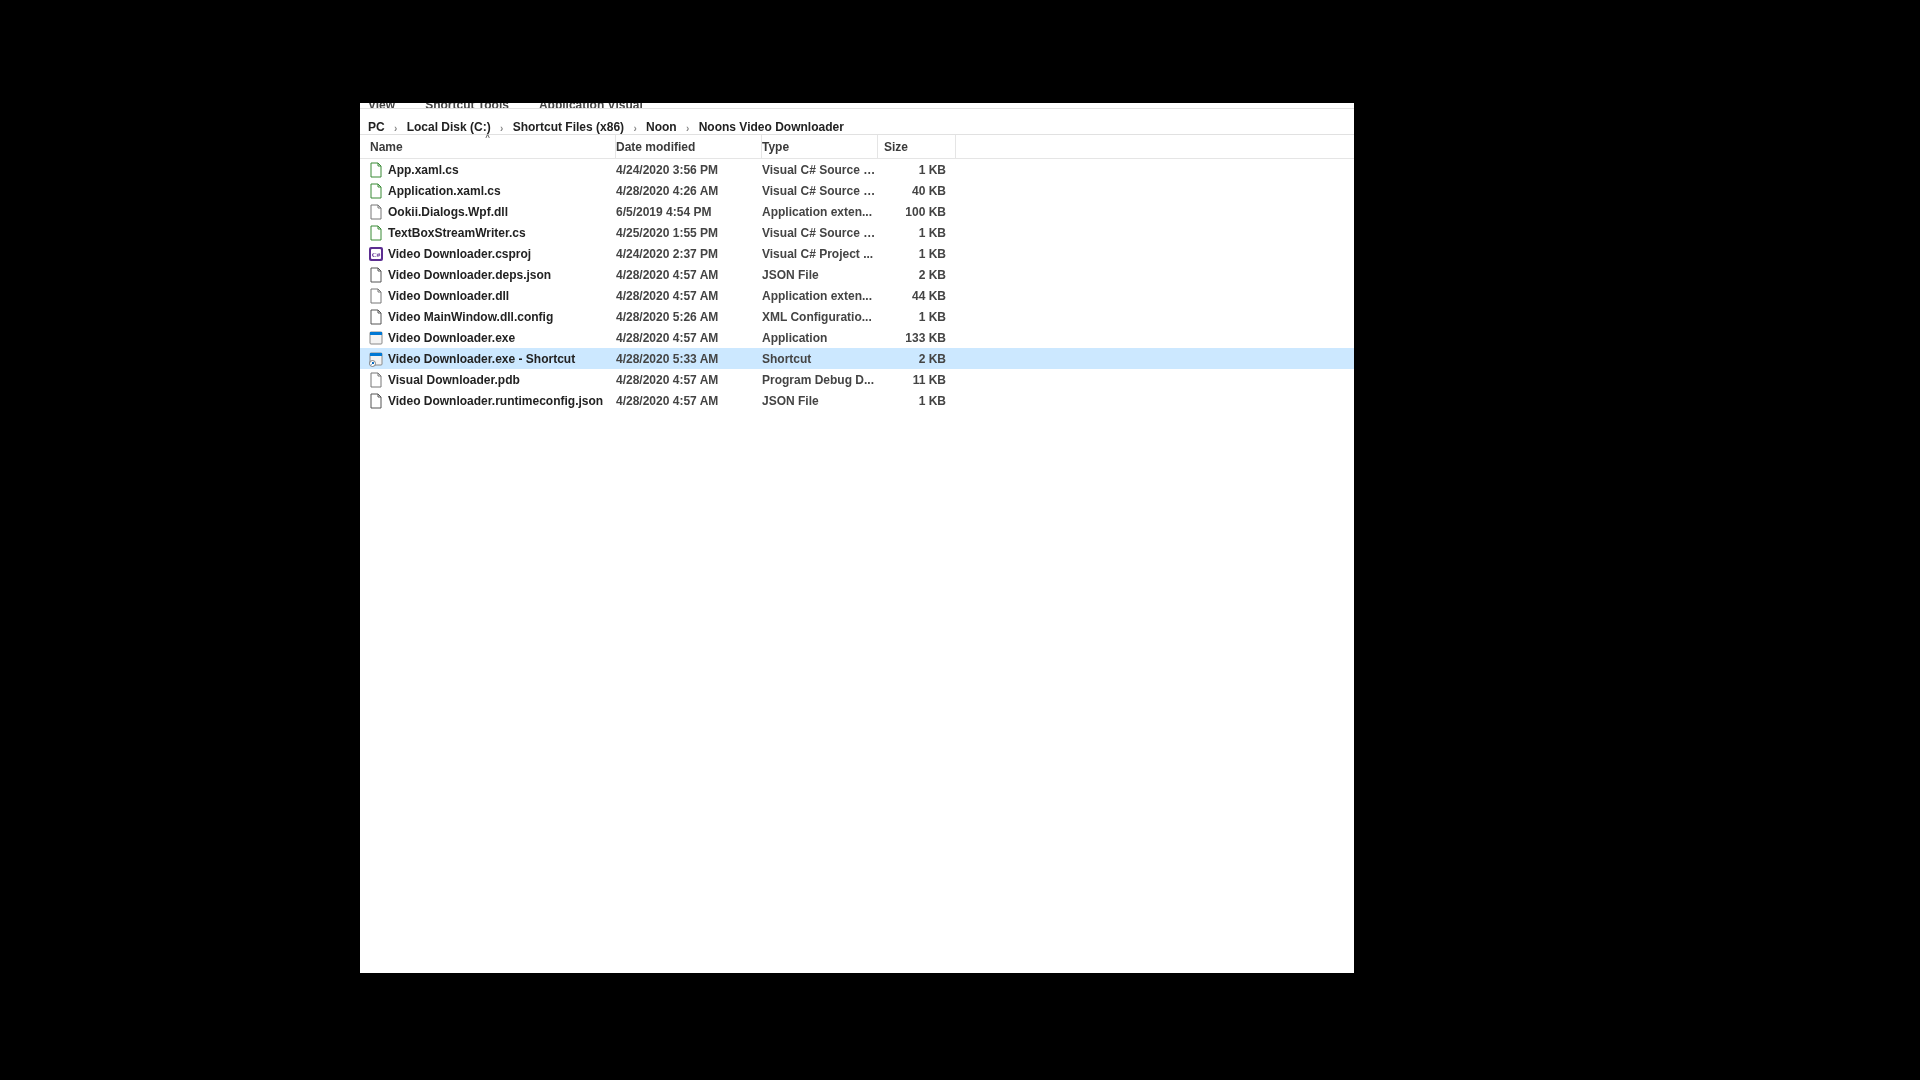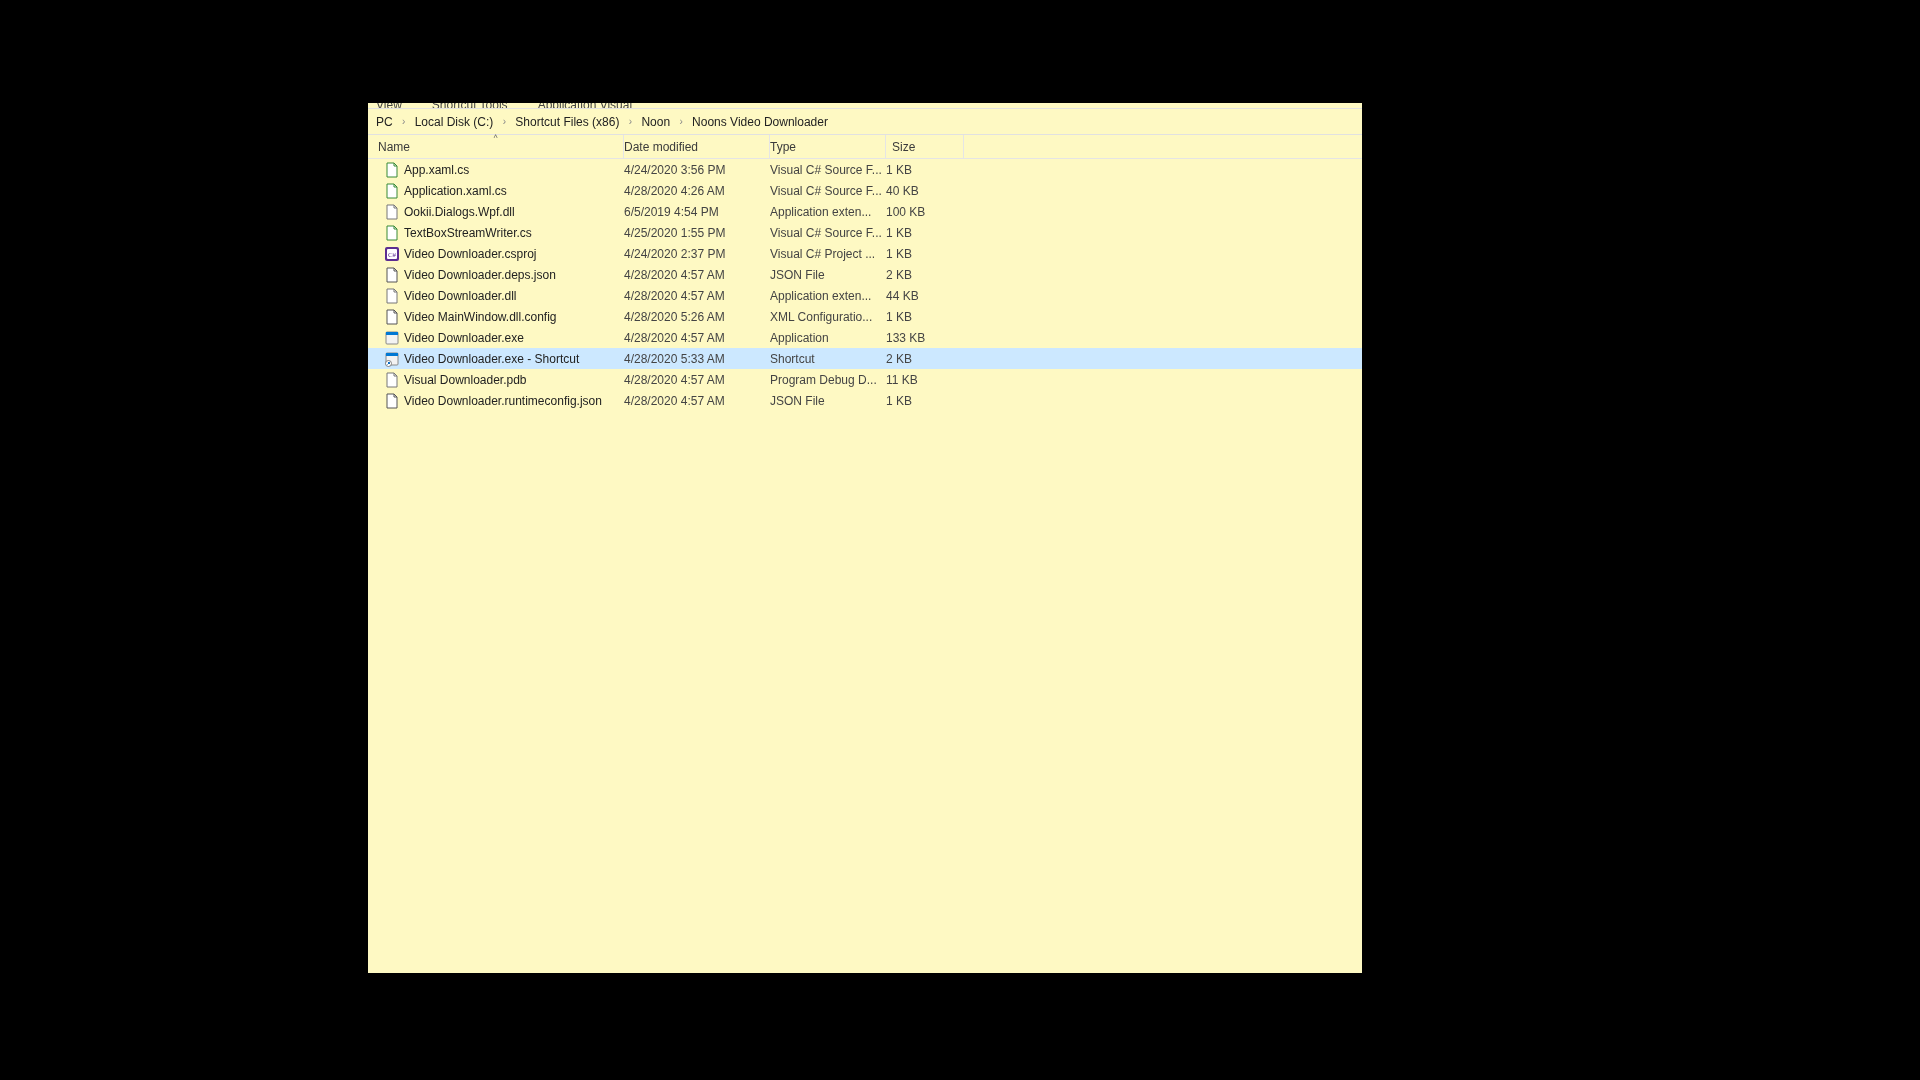--- a/index.html
+++ b/index.html
@@ -7,26 +7,27 @@
       background: #000;
       width: 1920px;
       height: 1080px;
       font-family: "Segoe UI", Tahoma, sans-serif;
       font-size: 12px;
       overflow: hidden;
       position: relative;
     }
     .explorer-window {
       position: absolute;
-      left: 368px;
+      left: 360px;
       top: 103px;
       width: 994px;
       height: 870px;
-      background: #fef9c3;
+      background: #ffffff;
       overflow: hidden;
+      font-weight: bold;
     }
     .ribbon-tabs {
       height: 6px;
       border-bottom: 1px solid #e1e1e1;
       display: flex;
       align-items: flex-end;
       padding-left: 8px;
       gap: 30px;
       font-size: 12px;
       color: #444;
@@ -34,21 +35,21 @@
     }
     .ribbon-tabs span { line-height: 6px; }
     .address-bar-wrap {
       height: 26px;
       border-bottom: 1px solid #e1e1e1;
       display: flex;
       align-items: center;
     }
     .address-bar {
       display: flex;
-      align-items: center;
+      align-items: flex-end;
       height: 24px;
       padding: 0 4px;
       font-size: 12px;
       color: #222;
       gap: 2px;
     }
     .crumb {
       padding: 0 4px;
       cursor: default;
     }
@@ -62,21 +63,21 @@
       display: flex;
       height: 24px;
       border-bottom: 1px solid #e5e5e5;
       font-size: 12px;
       color: #3b3b3b;
       align-items: center;
     }
     .col-name  { width: 256px; padding-left: 10px; position: relative; }
     .col-date  { width: 146px; }
     .col-type  { width: 116px; }
-    .col-size  { width: 78px; text-align: left; padding-right: 10px; }
+    .col-size  { width: 78px; text-align: right; padding-right: 10px; }
     .header-cell {
       border-right: 1px solid #e5e5e5;
       height: 100%;
       display: flex;
       align-items: center;
       cursor: default;
     }
     .header-cell.col-size { justify-content: flex-start; padding-left: 6px; text-align:right;}
     .sort-caret {
       position: absolute;
@@ -91,21 +92,21 @@
       display: flex;
       height: 21px;
       align-items: center;
       font-size: 12px;
       color: #222;
     }
     .file-row .col-name {
       display: flex;
       align-items: center;
       gap: 4px;
-      padding-left: 16px;
+      padding-left: 8px;
     }
     .file-row .col-date { color: #444; }
     .file-row .col-type { color: #444; white-space: nowrap; overflow: hidden; text-overflow: ellipsis; }
     .file-row .col-size { color: #444; }
     .file-row.selected {
       background: #cce8ff;
     }
     .ficon {
       width: 16px;
       height: 16px;

